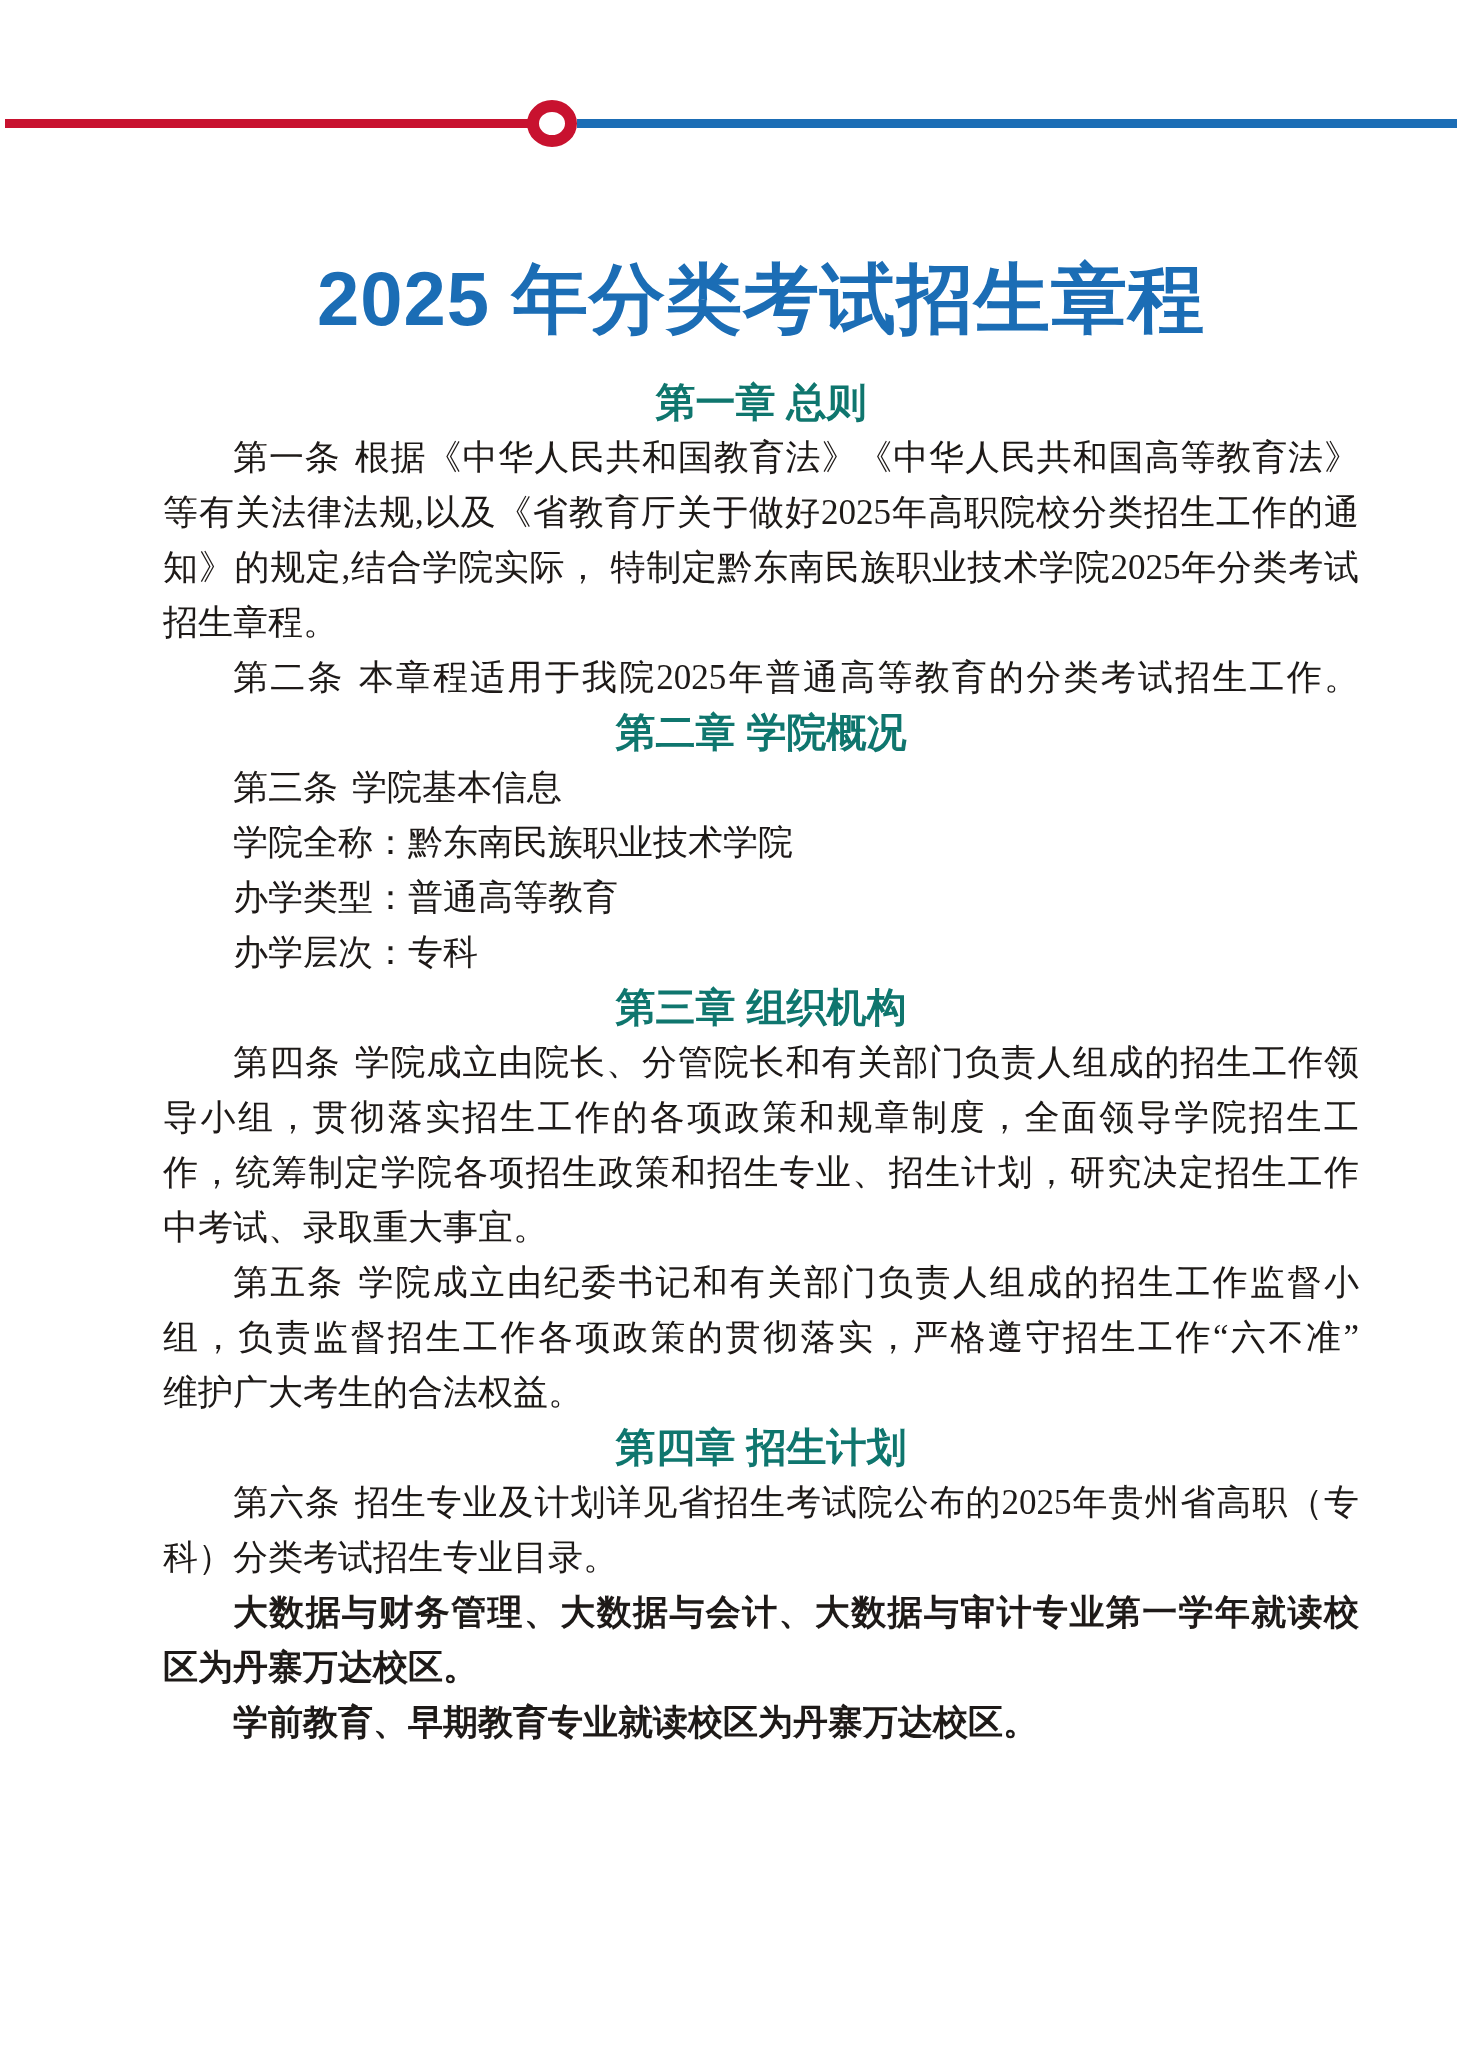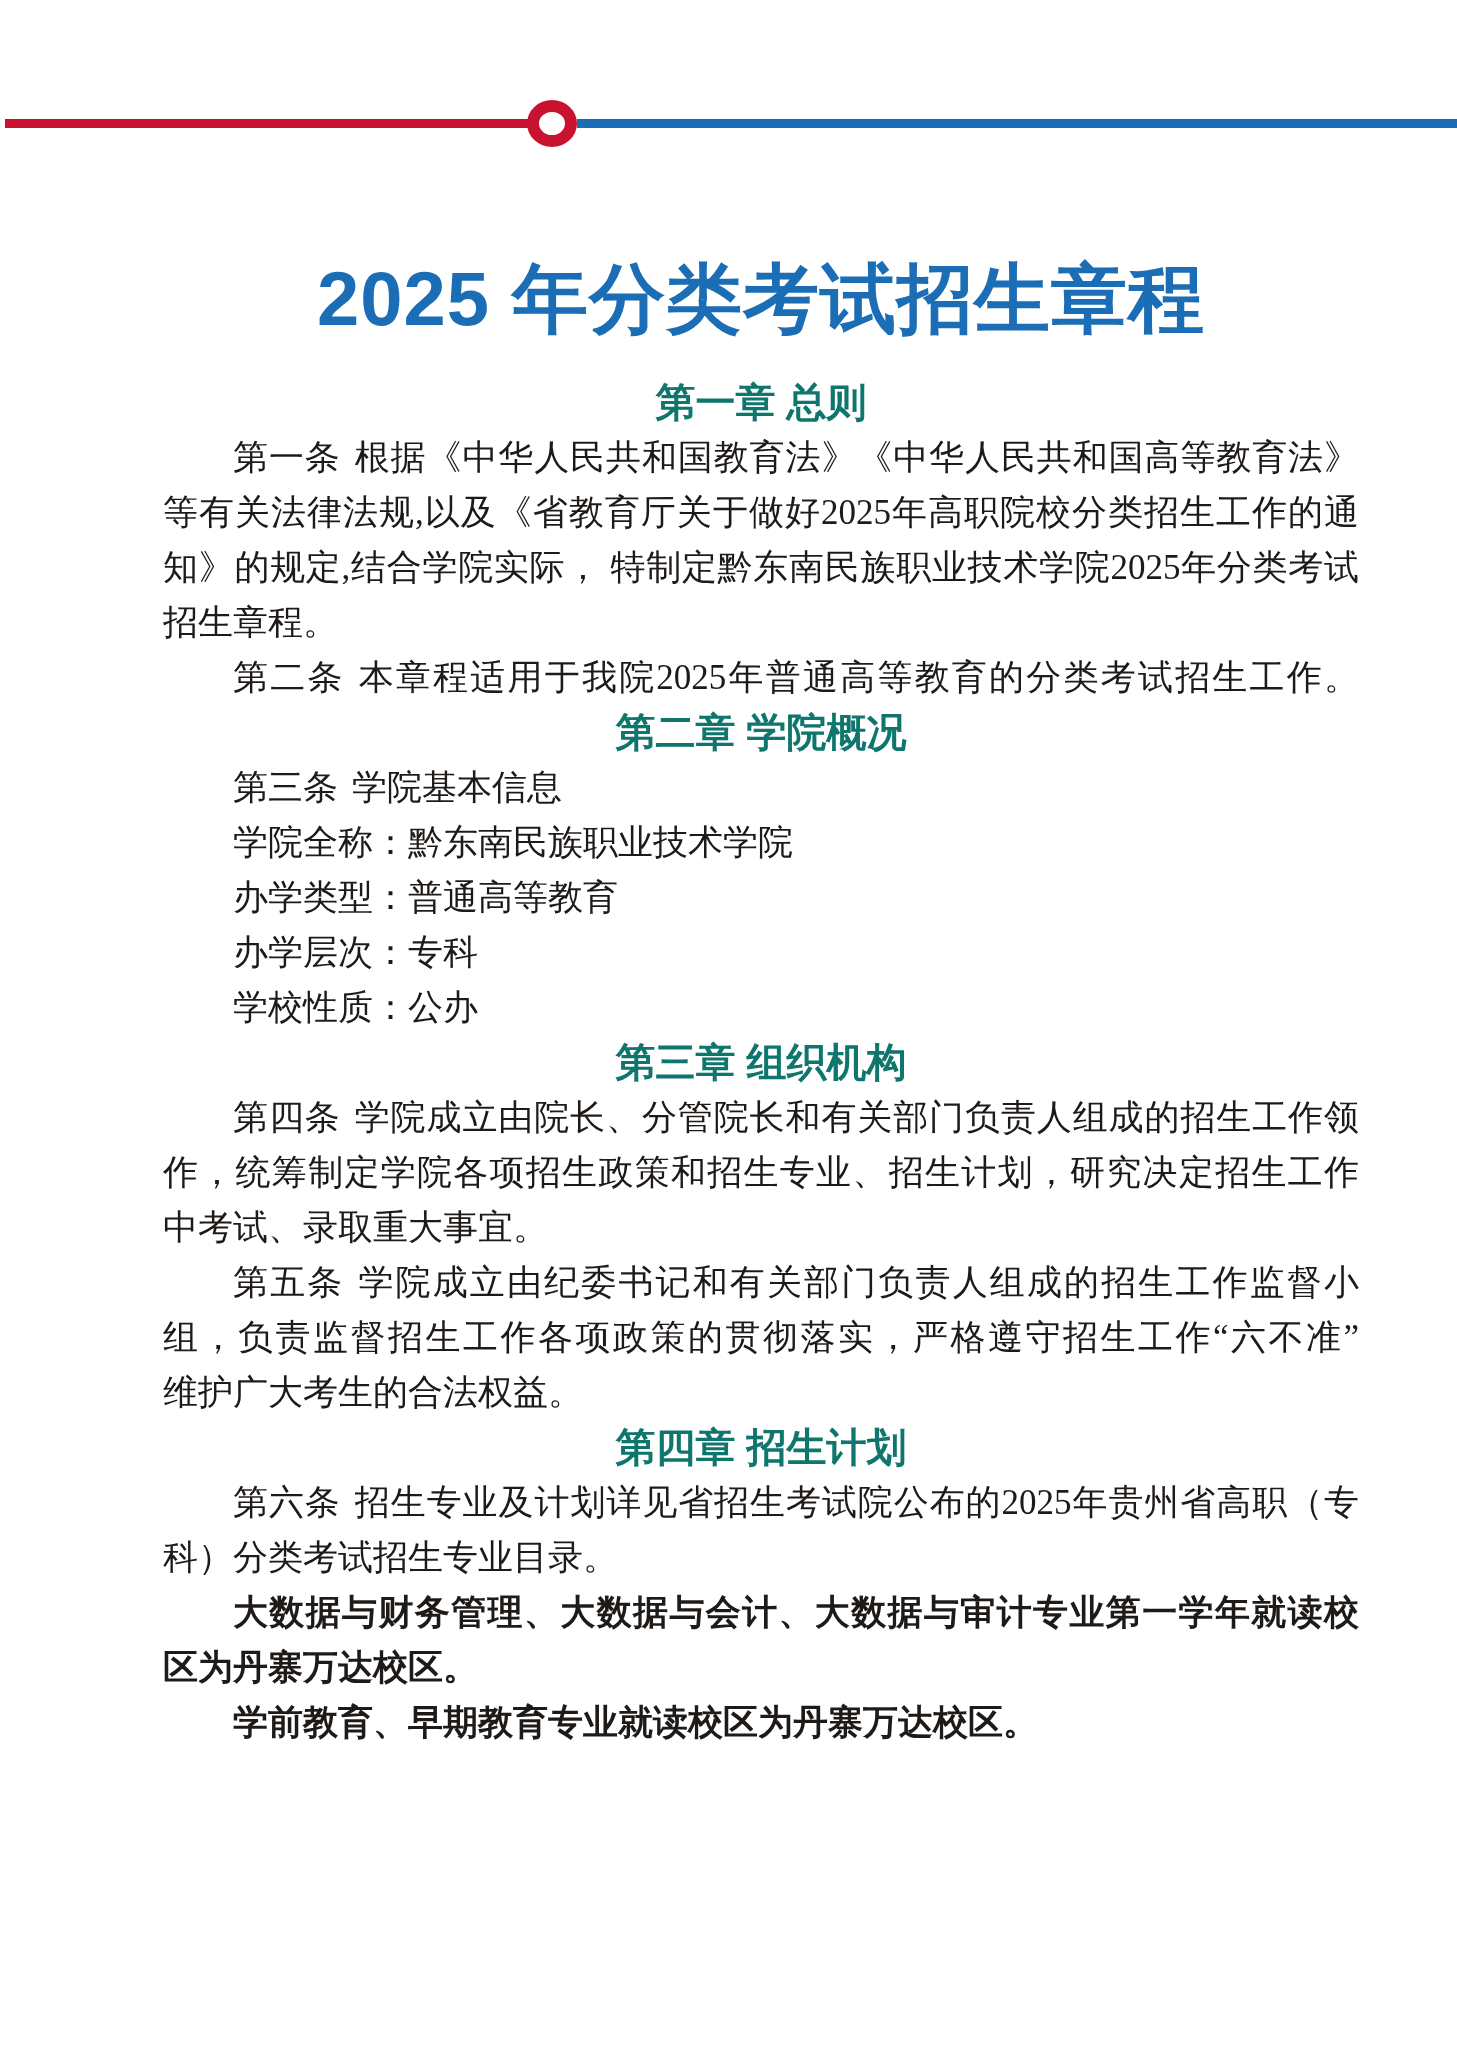--- a/index.html
+++ b/index.html
@@ -82,23 +82,23 @@
       <div class="text-line indent justify"><strong class="clause-no">第一条</strong>根据《中华人民共和国教育法》《中华人民共和国高等教育法》</div>
       <div class="text-line justify">等有关法律法规,以及《省教育厅关于做好2025年高职院校分类招生工作的通</div>
       <div class="text-line justify">知》的规定,结合学院实际， 特制定黔东南民族职业技术学院2025年分类考试</div>
       <div class="text-line">招生章程。</div>
       <div class="text-line indent justify"><strong class="clause-no">第二条</strong>本章程适用于我院2025年普通高等教育的分类考试招生工作。</div>
       <div class="chapter-heading">第二章 学院概况</div>
       <div class="text-line indent"><strong class="clause-no">第三条</strong>学院基本信息</div>
       <div class="text-line indent">学院全称：黔东南民族职业技术学院</div>
       <div class="text-line indent">办学类型：普通高等教育</div>
       <div class="text-line indent">办学层次：专科</div>
-      <div class="text-line indent">学校性质：公办</div>
       <div class="chapter-heading">第三章 组织机构</div>
       <div class="text-line indent justify"><strong class="clause-no">第四条</strong>学院成立由院长、分管院长和有关部门负责人组成的招生工作领</div>
+      <div class="text-line justify">导小组，贯彻落实招生工作的各项政策和规章制度，全面领导学院招生工</div>
       <div class="text-line justify">作，统筹制定学院各项招生政策和招生专业、招生计划，研究决定招生工作</div>
       <div class="text-line">中考试、录取重大事宜。</div>
       <div class="text-line indent justify"><strong class="clause-no">第五条</strong>学院成立由纪委书记和有关部门负责人组成的招生工作监督小</div>
       <div class="text-line justify">组，负责监督招生工作各项政策的贯彻落实，严格遵守招生工作“六不准”</div>
       <div class="text-line">维护广大考生的合法权益。</div>
       <div class="chapter-heading">第四章 招生计划</div>
       <div class="text-line indent justify"><strong class="clause-no">第六条</strong>招生专业及计划详见省招生考试院公布的2025年贵州省高职（专</div>
       <div class="text-line">科）分类考试招生专业目录。</div>
       <div class="text-line indent justify bold">大数据与财务管理、大数据与会计、大数据与审计专业第一学年就读校</div>
       <div class="text-line bold">区为丹寨万达校区。</div>

